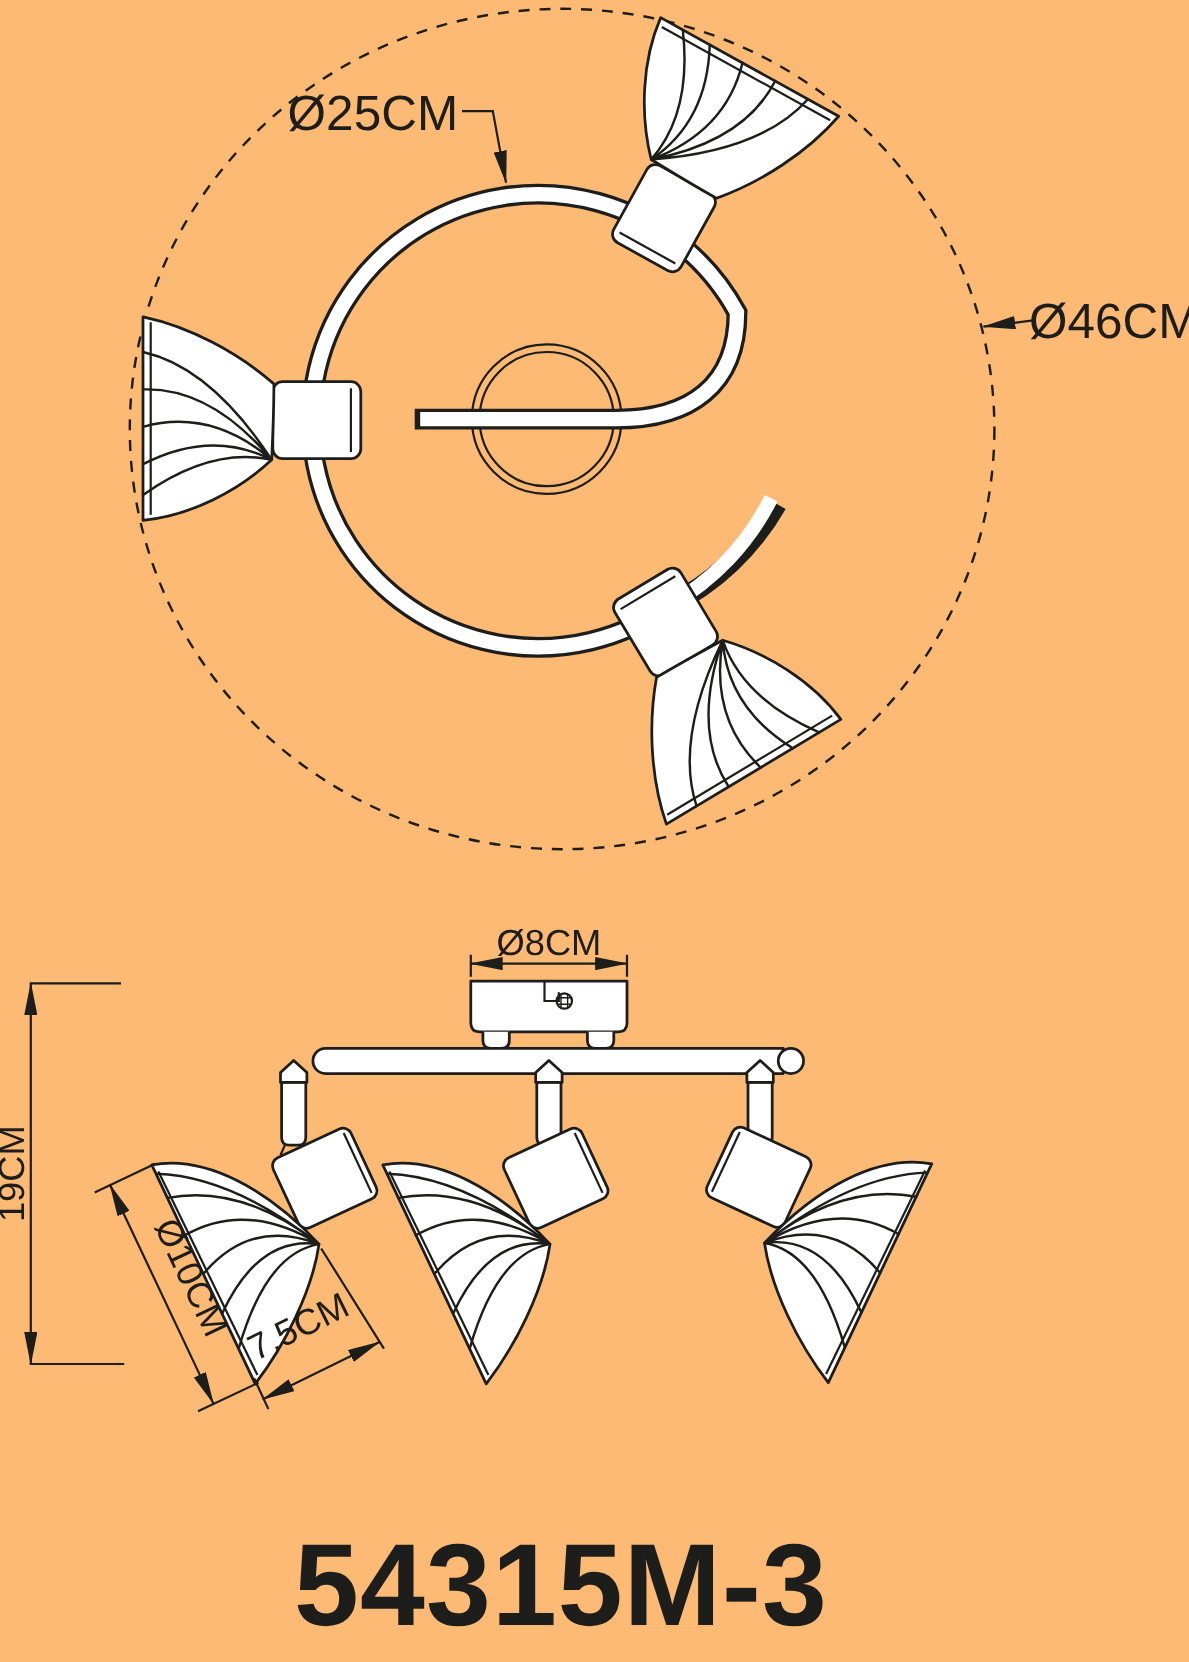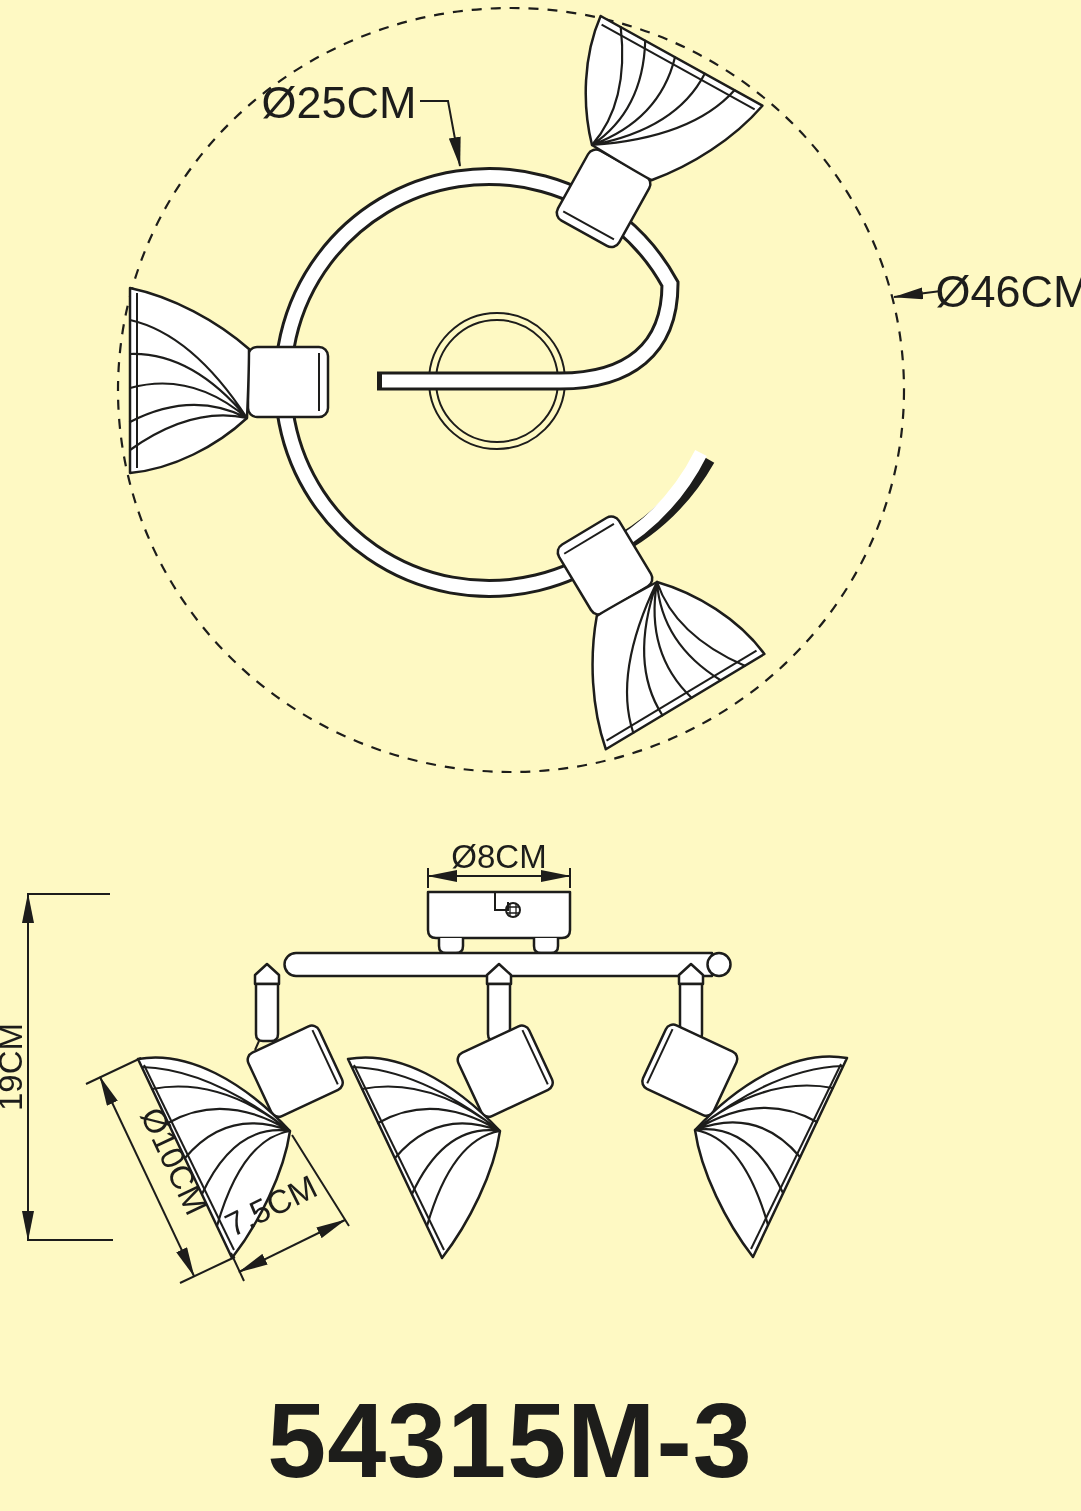--- a/index.html
+++ b/index.html
@@ -1,19 +1,19 @@
 <!DOCTYPE html>
 <html><head>
 <meta charset="utf-8">
 <style>
   html,body { margin:0; padding:0; background:#ffffff; }
   .canvas {
     position:relative;
     width:1081px; height:1511px;
-    background:#fef9c3;
+    background:#fdba74;
     font-family:"Liberation Sans", sans-serif;
     overflow:hidden;
   }
   svg { position:absolute; left:0; top:0; }
   .w    { fill:#ffffff; stroke:#1d1d1b; stroke-width:2.5; stroke-linejoin:round; }
   .ln   { fill:none; stroke:#1d1d1b; stroke-width:2; }
   .rib  { fill:none; stroke:#1d1d1b; stroke-width:2.2; stroke-linecap:round; }
   .tubeB{ fill:none; stroke:#1d1d1b; stroke-width:19; }
   .tubeW{ fill:none; stroke:#ffffff; stroke-width:13; }
   .dash { fill:none; stroke:#1d1d1b; stroke-width:2.2; stroke-dasharray:10 9; }

